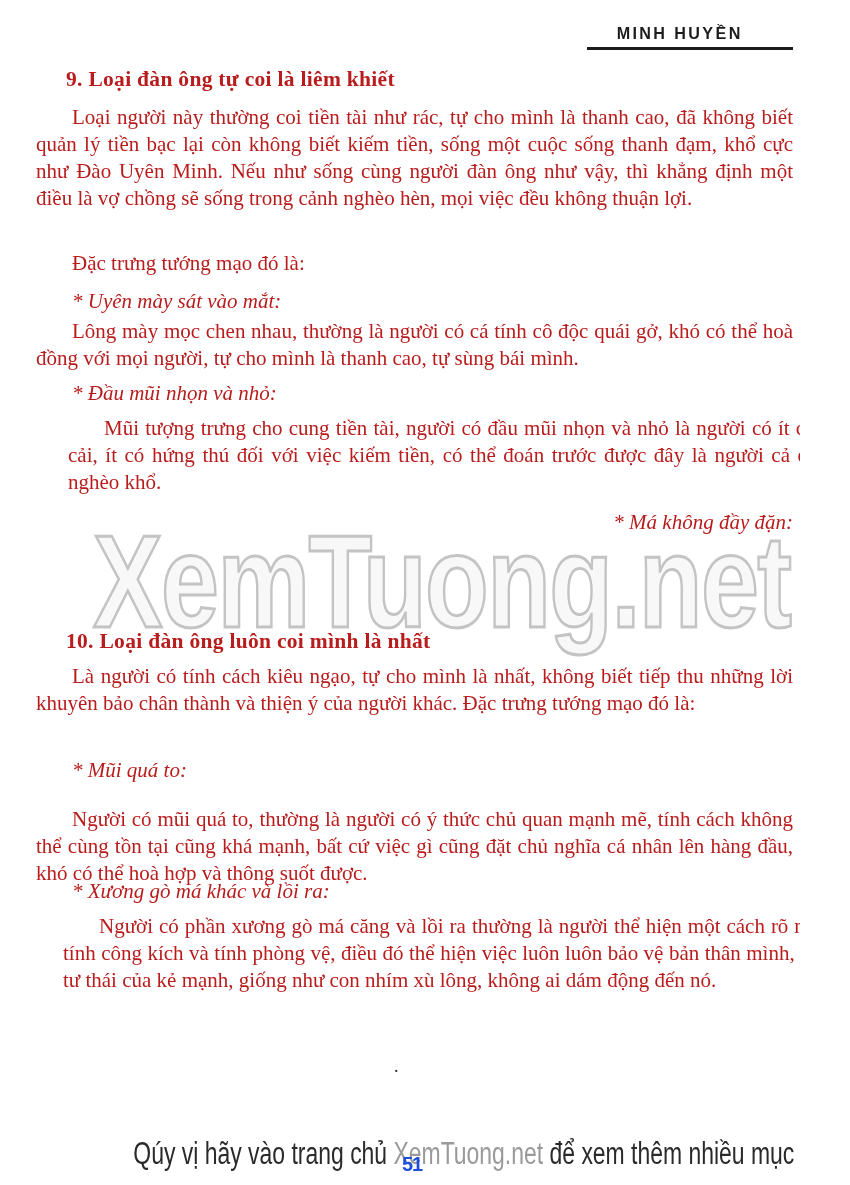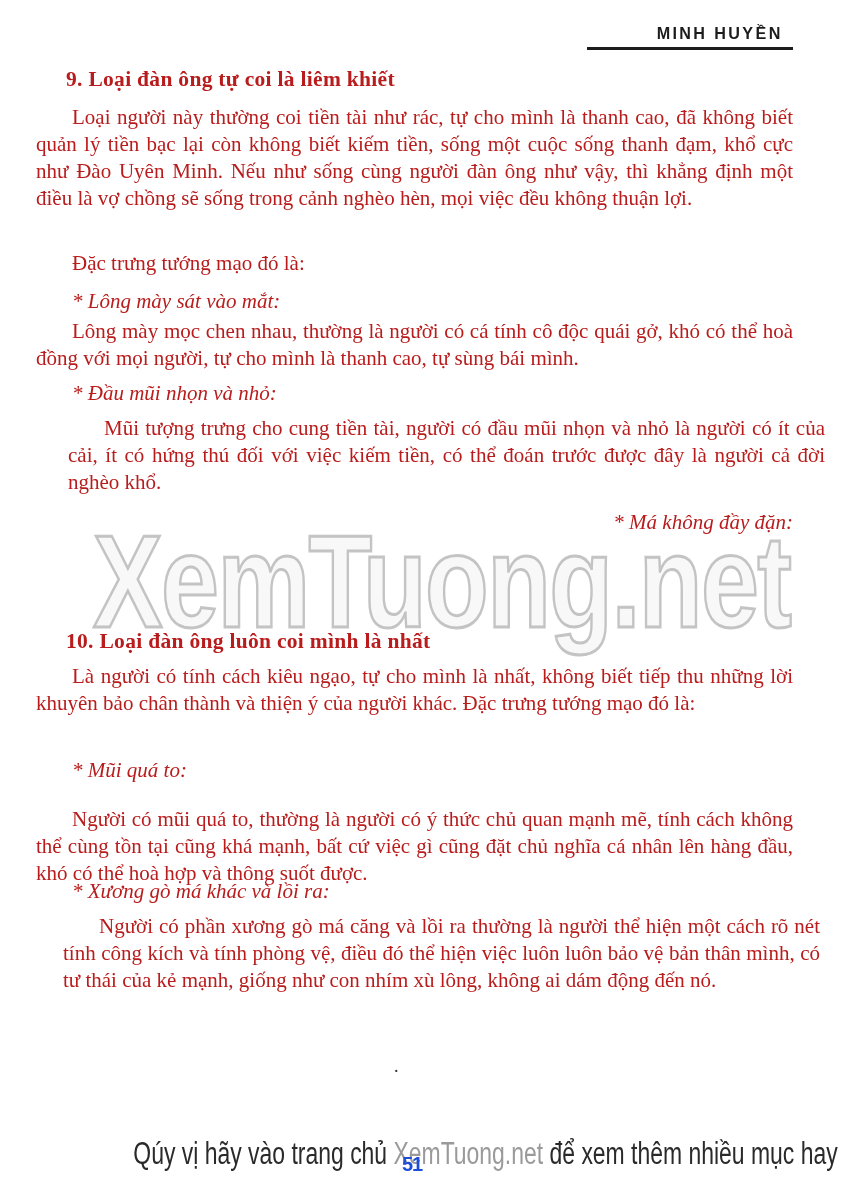--- a/index.html
+++ b/index.html
@@ -8,21 +8,20 @@
     background: #ffffff;
   }
   .page {
     position: relative;
     width: 800px;
     height: 1185px;
     background: #ffffff;
     overflow: hidden;
     font-family: "Liberation Serif", serif;
     color: #1a1a1a;
-    padding-left: 40px;
   }
 
   
   .running-head {
     position: absolute;
     top: 24px;
     right: 57px;
     font-family: "Liberation Sans", sans-serif;
     font-weight: bold;
     font-size: 17px;
@@ -131,21 +130,21 @@
 
   <div class="running-head">MINH HUYỀN</div>
   <div class="running-head-rule"></div>
 
   <div class="block heading" style="top:66px;">9. Loại đàn ông tự coi là liêm khiết</div>
 
   <div class="block" style="top:104px;">Loại người này thường coi tiền tài như rác, tự cho mình là thanh cao, đã không biết quản lý tiền bạc lại còn không biết kiếm tiền, sống một cuộc sống thanh đạm, khổ cực như Đào Uyên Minh. Nếu như sống cùng người đàn ông như vậy, thì khẳng định một điều là vợ chồng sẽ sống trong cảnh nghèo hèn, mọi việc đều không thuận lợi.</div>
 
   <div class="block" style="top:250px;">Đặc trưng tướng mạo đó là:</div>
 
-  <div class="block trait-title" style="top:288px;">* Lông mày sát vào mắt:</div>
+  <div class="block trait-title" style="top:288px;">* Uyên mày sát vào mắt:</div>
   <div class="block" style="top:318px;">Lông mày mọc chen nhau, thường là người có cá tính cô độc quái gở, khó có thể hoà đồng với mọi người, tự cho mình là thanh cao, tự sùng bái mình.</div>
 
   <div class="block trait-title" style="top:380px;">* Đầu mũi nhọn và nhỏ:</div>
   <div class="block" style="top:415px;margin-left:32px;">Mũi tượng trưng cho cung tiền tài, người có đầu mũi nhọn và nhỏ là người có ít của cải, ít có hứng thú đối với việc kiếm tiền, có thể đoán trước được đây là người cả đời nghèo khổ.</div>
 
   <div class="block trait-title" style="top:509px;text-align:right;">* Má không đầy đặn:</div>
 
   <div class="block heading" style="top:628px;">10. Loại đàn ông luôn coi mình là nhất</div>
 
   <div class="block" style="top:663px;">Là người có tính cách kiêu ngạo, tự cho mình là nhất, không biết tiếp thu những lời khuyên bảo chân thành và thiện ý của người khác. Đặc trưng tướng mạo đó là:</div>

